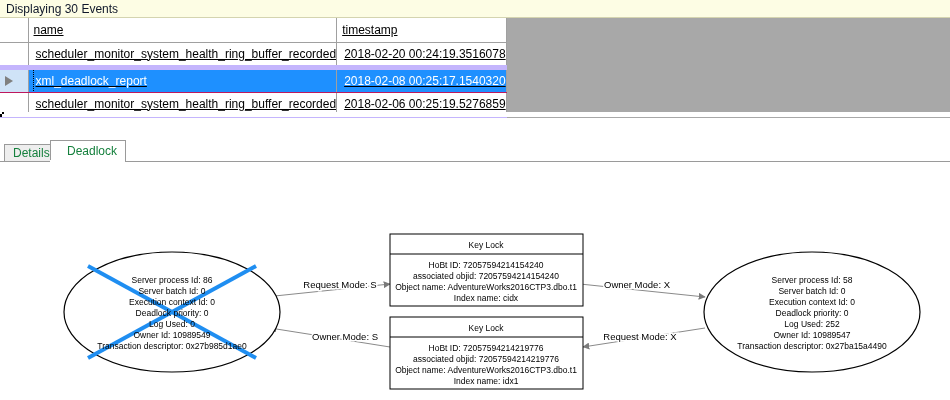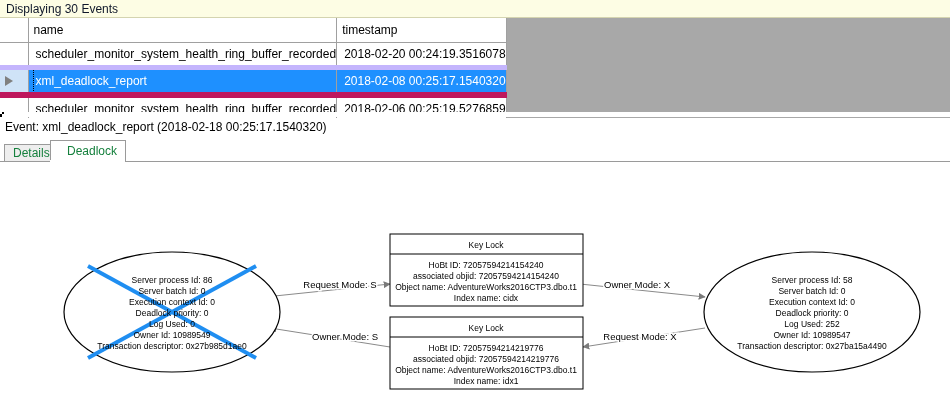--- a/index.html
+++ b/index.html
@@ -20,35 +20,35 @@
   .banner-text{
     position:absolute;left:6px;top:2px;font-size:12px;color:#0f172a;white-space:nowrap;
   }
 
   
   .grid-wrap{
     position:absolute;left:0;top:18px;width:950px;height:100px;
     background:#a8a8a8;overflow:hidden;
   }
   table.grid{
-    border-collapse:collapse;table-layout:fixed;background:#fff;
+    border-collapse:collapse;table-layout:fixed;background:#fff;text-decoration:underline;
   }
   table.grid td,table.grid th{
     border-right:1px solid #a0a0a0;
     border-bottom:5px solid #c4b5fd;
     height:24px;padding:0 0 0 5px;
     font-weight:normal;font-size:12px;text-align:left;
     white-space:nowrap;overflow:hidden;background:#fff;
     box-sizing:border-box;vertical-align:middle;
   }
   table.grid th{border-bottom:1px solid #a0a0a0;}
   .col-sel{width:28px;padding:0;text-align:center;}
   .col-name{width:284px;}
   .col-ts{width:158px;margin-left:40px;}
-  tr.selected td{background:#1e90ff;color:#fff;border-bottom:6px solid #be185d;}
+  tr.selected td{background:#1e90ff;color:#fff;border-bottom:1px solid #be185d;}
   tr.selected .col-sel{background:#cfe3f7;}
   .cellbox{
     display:block;height:22px;line-height:22px;padding-left:2px;
   }
   tr.selected td.col-name .cellbox{outline:1px dotted #000;}
   tr.selected td.col-ts  .cellbox{}
   .rowmarker{
     display:inline-block;width:0;height:0;
     border-top:5px solid transparent;border-bottom:5px solid transparent;
     border-left:8px solid #808080;vertical-align:middle;
@@ -153,23 +153,20 @@
           <td class="col-ts">
               <span class="cellbox">2018-02-06 00:25:19.5276859</span>
             </td>
         </tr>
       </tbody>
     </table>
   </div>
 
   <div class="splitter"></div>
 
-  <div class="event-line">
-    <span class="event-text">Event: xml_deadlock_report (2018-02-18 00:25:17.1540320)</span>
-  </div>
 
   <div class="tabs">
     <div class="tab tab-details">Details</div>
     <div class="tab tab-deadlock active">Deadlock</div>
   </div>
   <div class="tabpanel"></div>
   <div class="tabpanel-cover"></div>
 
   <div class="graph">
     <svg width="950" height="238" viewBox="0 0 950 238" xmlns="http://www.w3.org/2000/svg">

